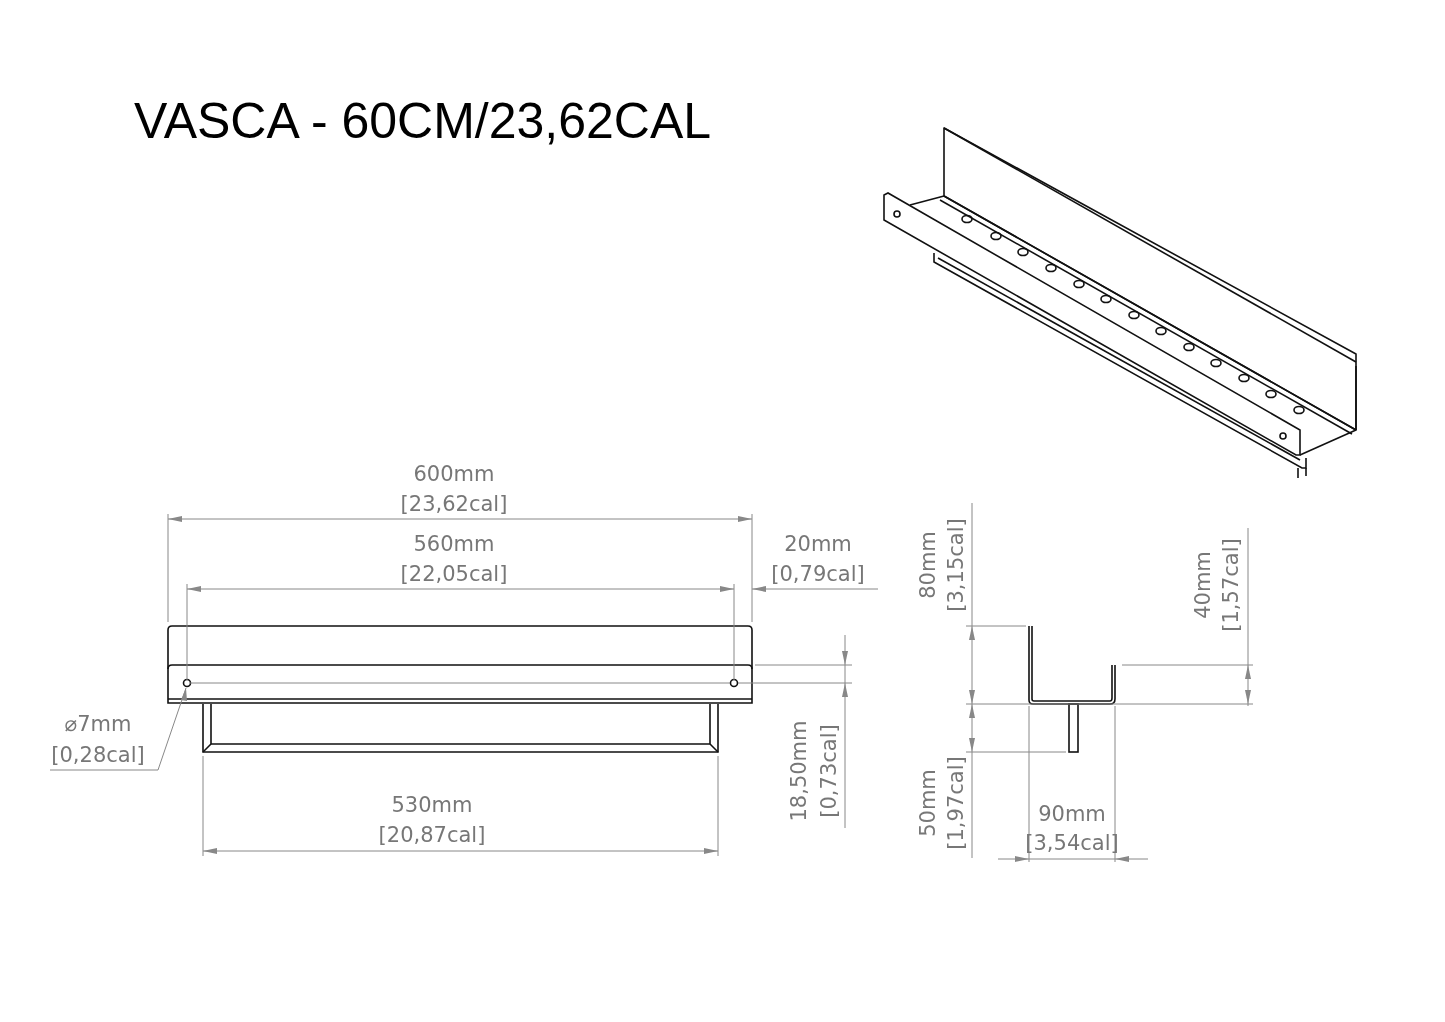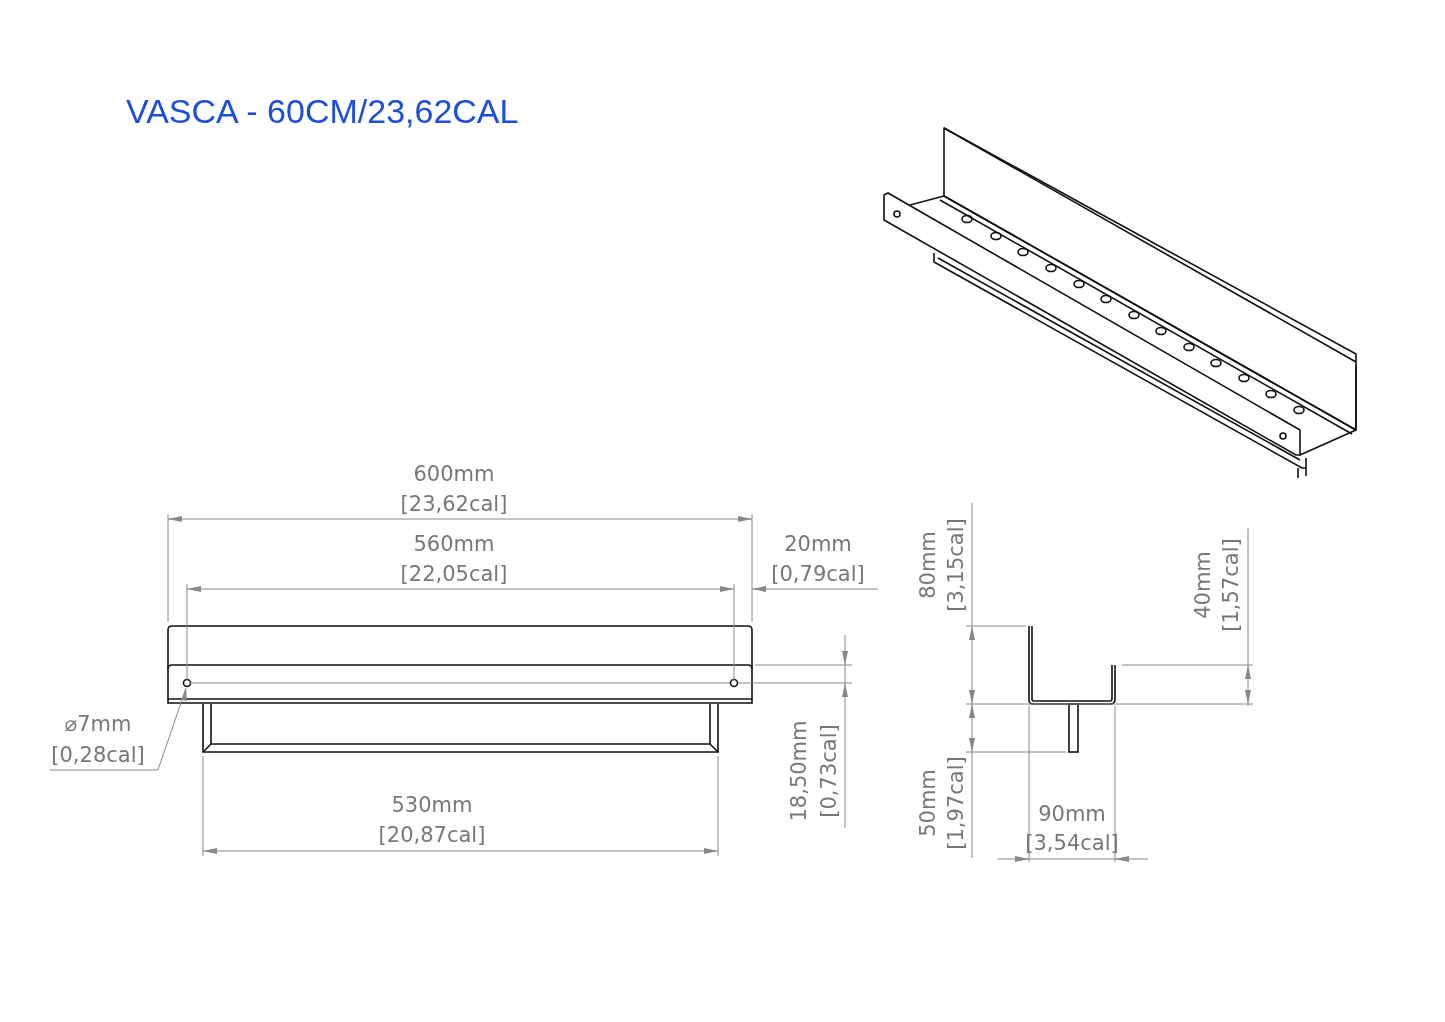--- a/index.html
+++ b/index.html
@@ -1,17 +1,17 @@
 <!DOCTYPE html>
 <html><head>
 <meta charset="utf-8">
 <style>
   html, body { margin:0; padding:0; background:#ffffff; }
   body { width:1445px; height:1022px; position:relative; overflow:hidden; font-family:"DejaVu Sans", sans-serif; }
-  .title { position:absolute; left:126px; top:92px; font-family:"Liberation Sans", sans-serif; font-size:34px; color:#1d4ed8; letter-spacing:0px; white-space:nowrap; }
+  .title { position:absolute; left:134px; top:92px; font-family:"Liberation Sans", sans-serif; font-size:50px; color:#000000; letter-spacing:0px; white-space:nowrap; }
   svg { position:absolute; left:0; top:0; }
   .dim { font-family:"DejaVu Sans", sans-serif; font-size:21px; fill:#777; }
   .obj { stroke:#111; fill:none; stroke-width:1.6; }
   .thin { stroke:#888; fill:none; stroke-width:1; }
   .arrow { fill:#888; stroke:none; }
 </style>
 </head>
 <body>
 
 <div class="title">VASCA - 60CM/23,62CAL</div>

